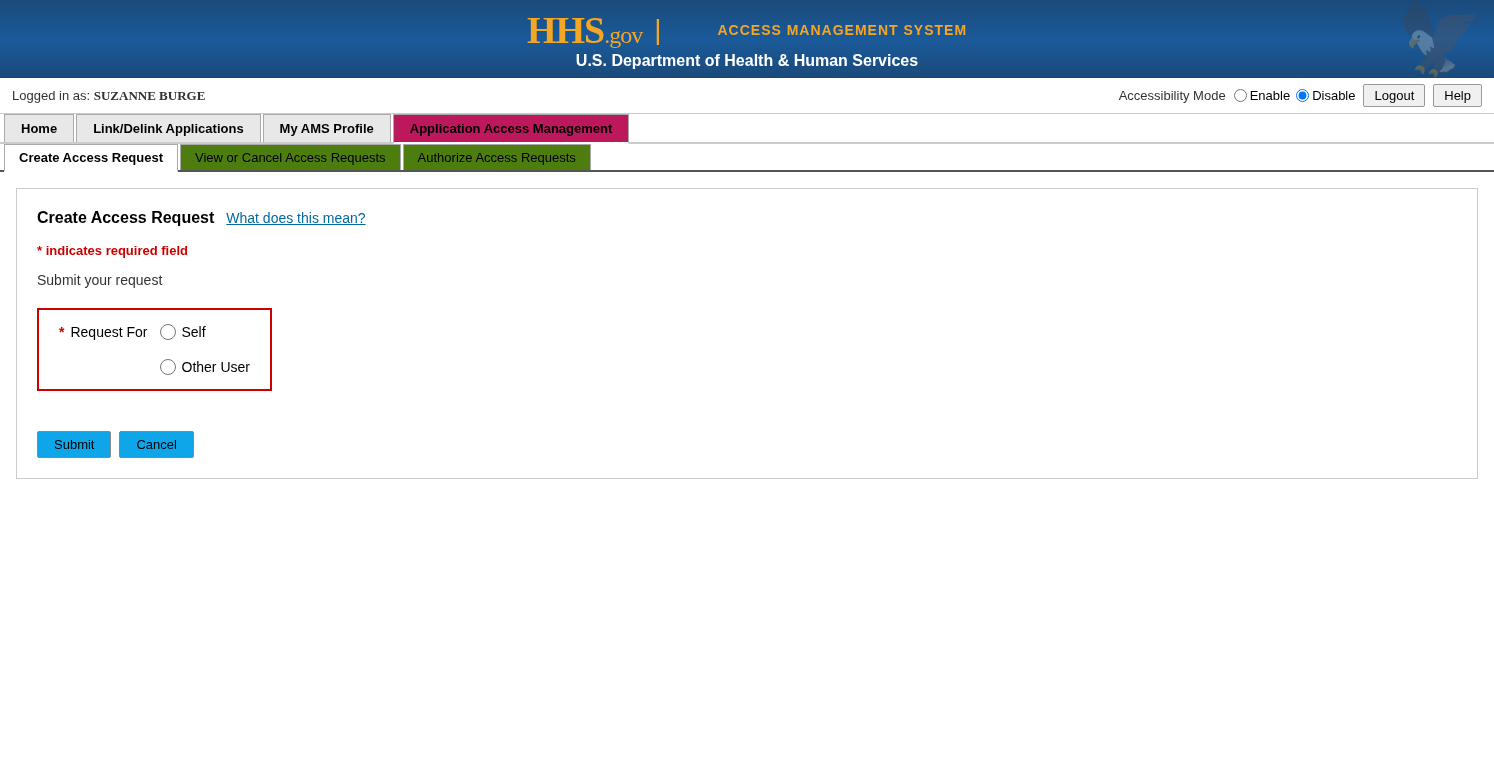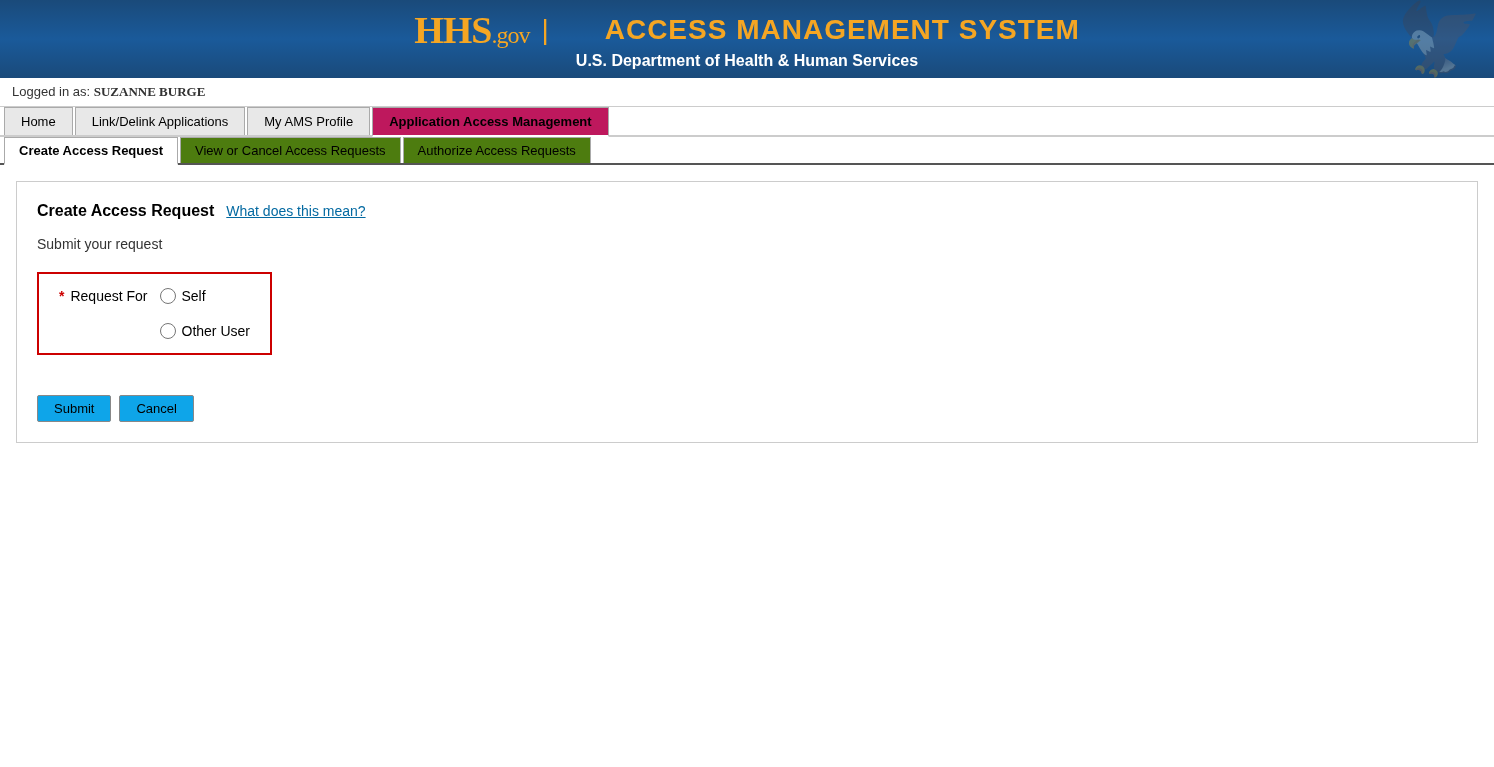--- a/index.html
+++ b/index.html
@@ -48,21 +48,21 @@
     }
 
     .header-divider {
       color: #f5a623;
       font-size: 28px;
       margin: 0 12px;
     }
 
     .header-title {
       color: #f5a623;
-      font-size: 28px;
+      font-size: 14px;
       font-weight: bold;
       letter-spacing: 1px;
       margin-left: 44px;
     }
 
     .header-right {
       color: #fff;
       font-size: 16px;
       font-weight: bold;
     }
@@ -132,20 +132,21 @@
       padding: 6px 16px;
       border: 1px solid #aaa;
       border-bottom: none;
       margin-right: 2px;
       cursor: pointer;
       background: #e8e8e8;
       font-size: 13px;
       color: #000;
       text-decoration: none;
       display: inline-block;
+      font-weight: bold;
     }
 
     .main-nav .tab.active {
       background: #be185d;
       font-weight: bold;
       border-bottom: 2px solid #fff;
       margin-bottom: -2px;
     }
 
     
@@ -309,20 +310,35 @@
   </div>
   <div class="header-right">U.S. Department of Health &amp; Human Services</div>
   <div class="eagle-watermark">🦅</div>
 </div>
 
 <div class="topbar">
   <div class="logged-in">
     <span>Logged in as:</span>
     <strong>SUZANNE BURGE</strong>
   </div>
+  <div class="accessibility-bar">
+    <span class="accessibility-label">Accessibility Mode</span>
+    <div class="radio-group">
+      <label>
+        <input type="radio" name="accessibility" value="enable" style="">
+        <span>Enable</span>
+      </label>
+      <label>
+        <input type="radio" name="accessibility" value="disable" checked="" style="">
+        <span>Disable</span>
+      </label>
+    </div>
+    <button class="btn-logout">Logout</button>
+    <button class="btn-help">Help</button>
+  </div>
 </div>
 
 <div class="main-nav">
   <span class="tab">Home</span>
   <span class="tab">Link/Delink Applications</span>
   <span class="tab">My AMS Profile</span>
   <span class="tab active">Application Access Management</span>
 </div>
 
 <div class="sub-nav">
@@ -332,20 +348,21 @@
 </div>
 
 <div class="main-content">
   <div class="form-container">
 
     <div class="form-title-row">
       <span class="form-title">Create Access Request</span>
       <a class="form-help-link" href="#">What does this mean?</a>
     </div>
 
+    <div class="required-note">* indicates required field</div>
 
     <div class="submit-your-request">Submit your request</div>
 
     <div class="request-for-box">
       <div class="request-for-row">
         <div class="request-for-label">
           <span class="required-star">*</span>
           <span>Request For</span>
         </div>
         <div class="radio-options">

